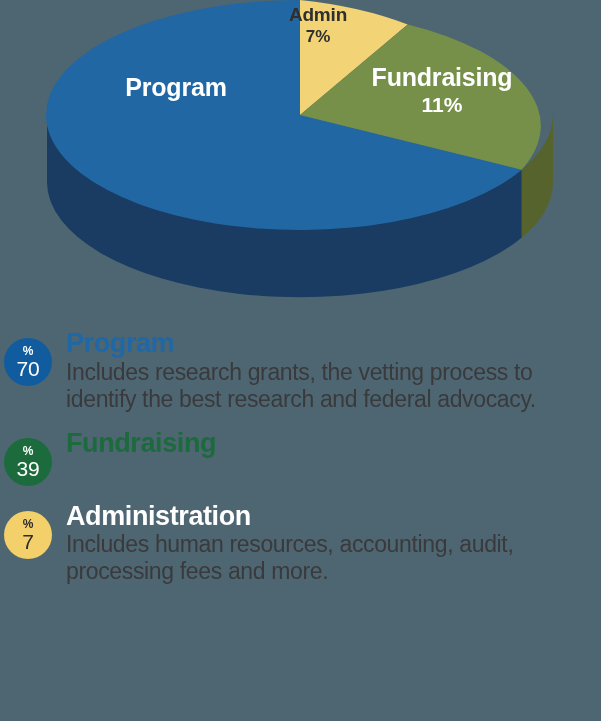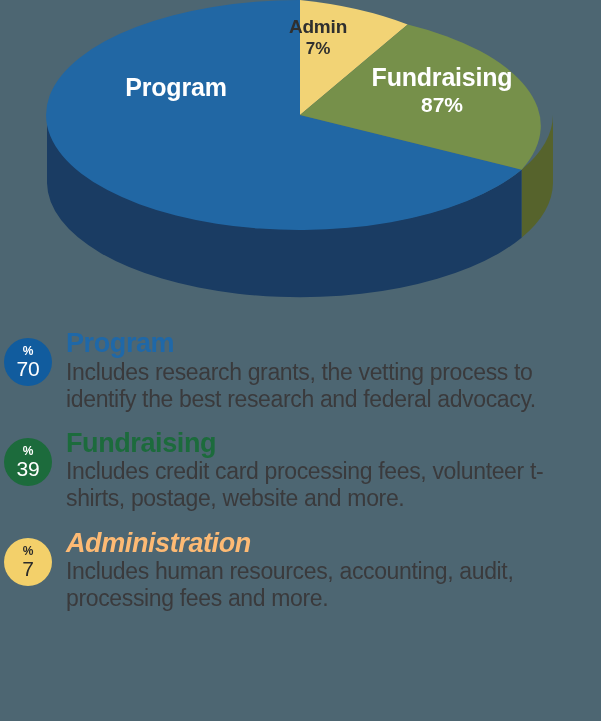--- a/index.html
+++ b/index.html
@@ -61,21 +61,21 @@
     left: 342px;
     top: 64px;
     width: 200px;
     color: #ffffff;
   }
   #label-fundraising .name { font-size: 25px; }
   #label-fundraising .pct  { font-size: 21px; margin-top: 3px; }
 
   #label-admin {
     left: 258px;
-    top: 17px;
+    top: 5px;
     width: 120px;
     color: #2f2f2f;
   }
   #label-admin .name { font-size: 19px; }
   #label-admin .pct  { font-size: 17px; margin-top: 2px; }
 
   
   #legend {
     position: absolute;
     left: 0;
@@ -163,21 +163,21 @@
       <path d="M 300 115 L 407.7 24.5 A 253 115 0 0 1 521.6 169.7 Z" fill="#76904a"></path>
     </g>
   </svg>
 
   <div class="slice-label" id="label-program" style="color: rgb(255, 255, 255);">
     <span class="name">Program</span>
   </div>
 
   <div class="slice-label" id="label-fundraising" style="color: rgb(255, 255, 255);">
     <span class="name">Fundraising</span>
-    <span class="pct">87%</span>
+    <span class="pct">11%</span>
   </div>
 
   <div class="slice-label" id="label-admin" style="color: rgb(47, 47, 47);">
     <span class="name">Admin</span>
     <span class="pct">7%</span>
   </div>
 </div>
 
 <div id="legend">
 
@@ -192,28 +192,27 @@
     </div>
   </div>
 
   <div class="legend-item">
     <div class="badge badge-fundraising" style="background: rgb(28, 107, 60);">
       <span class="sym">%</span>
       <span class="num">39</span>
     </div>
     <div class="legend-text">
       <p class="legend-title title-fundraising" style="color: rgb(28, 107, 60);">Fundraising</p>
-      <p class="legend-desc">Includes credit card processing fees, volunteer t-shirts, postage, website and more.</p>
     </div>
   </div>
 
   <div class="legend-item">
     <div class="badge badge-admin" style="background: rgb(243, 208, 106);">
       <span class="sym">%</span>
       <span class="num">7</span>
     </div>
     <div class="legend-text">
-      <p class="legend-title title-admin" style="color: #fdba74; font-style: italic;">Administration</p>
+      <p class="legend-title title-admin" style="color: #ffffff;">Administration</p>
       <p class="legend-desc">Includes human resources, accounting, audit, processing fees and more.</p>
     </div>
   </div>
 
 </div>
 
 </body></html>

